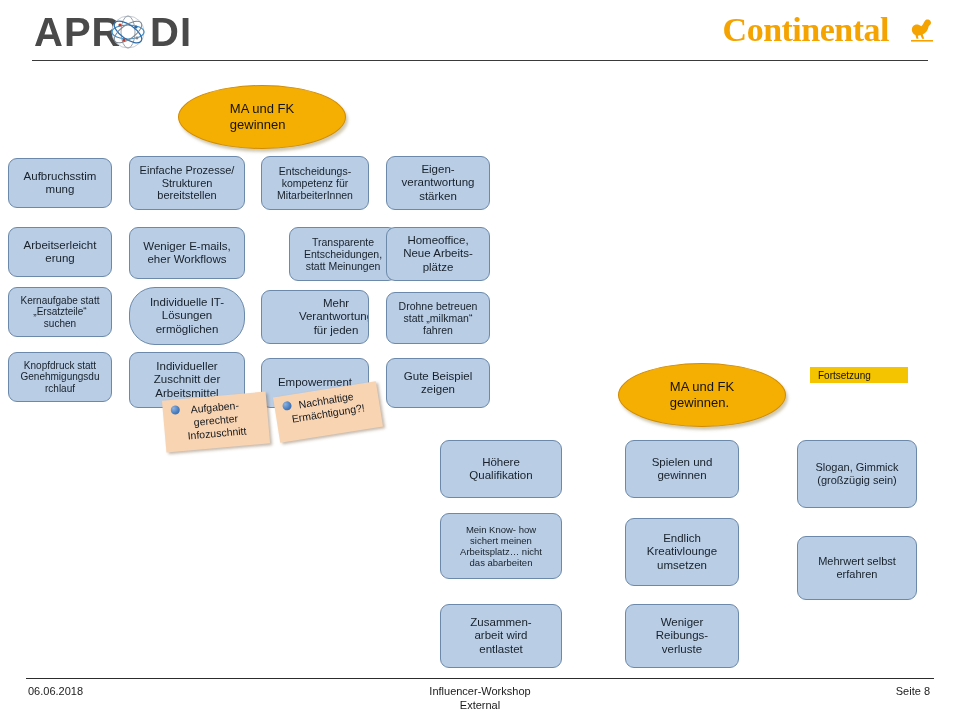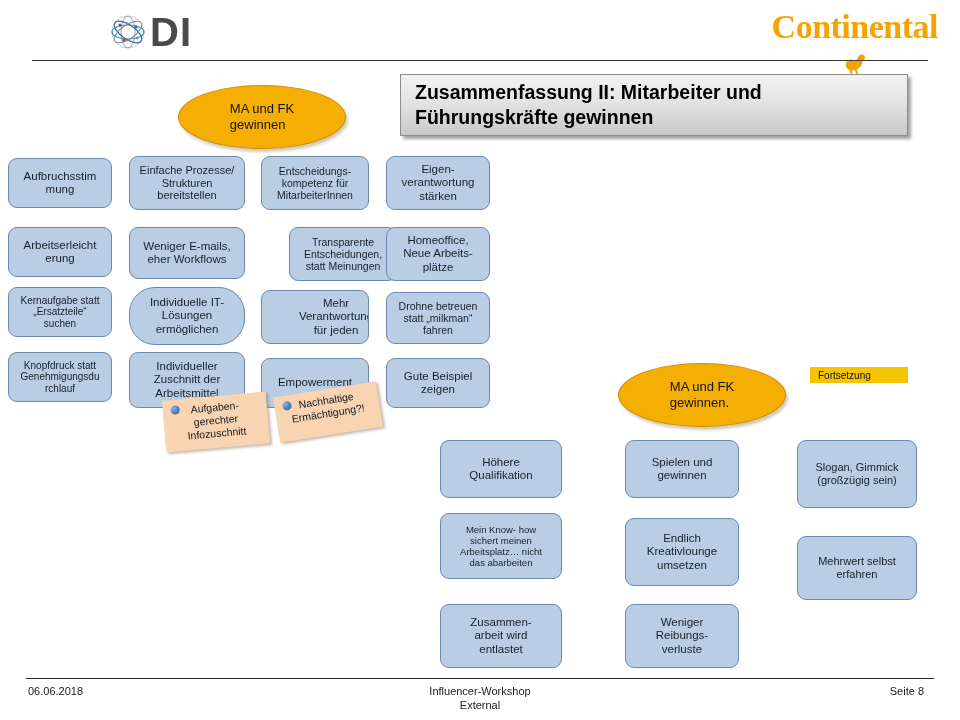--- a/index.html
+++ b/index.html
@@ -56,22 +56,21 @@
     height: 44px;
   }
 
   #continental-logo {
     position: absolute;
     right: 22px;
     top: 8px;
     height: 44px;
     display: flex;
     align-items: center;
-    gap: 2px;
-    flex-direction: column;
+    gap: 15px;
   }
   #continental-logo .ct-word {
     font-family: "Liberation Serif", serif;
     font-weight: bold;
     font-size: 34px;
     line-height: 38px;
     letter-spacing: -0.5px;
   }
   #continental-logo .ct-horse {
     width: 34px;
@@ -184,33 +183,34 @@
     border-top: 1px solid #2c2c2c;
   }
   .footer-text {
     position: absolute;
     font-family: "Liberation Sans", sans-serif;
     font-size: 11px;
     color: #1b1b1b;
     line-height: 14px;
   }
   #footer-date   { left: 28px;  top: 684px; }
-  #footer-page   { right: 36px; top: 684px; text-align: center; }
+  #footer-page   { right: 30px; top: 684px; text-align: center; }
   #footer-center {
     left: 0; right: 0; top: 684px;
     text-align: center;
   }
   #footer-center .fc-line { display: block; }
 </style>
 </head>
 <body>
 
 <div id="slide">
 
   <div id="aprodi-logo">
+    <span class="apr-text">APR</span>
     <span class="globe">
       <svg viewBox="0 0 44 44" width="44" height="44" aria-hidden="true">
         <circle cx="22" cy="22" r="16" fill="#ffffff" stroke="#c6ccd4" stroke-width="1"></circle>
         <ellipse cx="22" cy="22" rx="16" ry="7" fill="none" stroke="#3b8fc9" stroke-width="1.2"></ellipse>
         <ellipse cx="22" cy="22" rx="7" ry="16" fill="none" stroke="#9aa3ad" stroke-width="1"></ellipse>
         <ellipse cx="22" cy="22" rx="16" ry="7" fill="none" stroke="#2d6ca8" stroke-width="1.2" transform="rotate(35 22 22)"></ellipse>
         <ellipse cx="22" cy="22" rx="16" ry="7" fill="none" stroke="#7d8893" stroke-width="1" transform="rotate(-35 22 22)"></ellipse>
         <circle cx="14" cy="15" r="1.6" fill="#c0392b"></circle>
         <circle cx="30" cy="17" r="1.6" fill="#2d6ca8"></circle>
         <circle cx="18" cy="30" r="1.6" fill="#c0392b"></circle>
@@ -232,24 +232,20 @@
                  -.5 -1.3 -.5 -2.6 -.1 -3.9 .4 -1.4 1.3 -2.4 2.6 -3
                  1.3 -.6 2.6 -.6 3.9 -.2 1 .3 1.9 .9 2.8 1.5
                  .7 -.9 1.4 -1.8 2 -2.8 .5 -.9 1 -1.8 1.6 -2.6
                  .4 -.6 .9 -1 1.5 -1.3 z" fill="#F5A300"></path>
       </svg>
     </span>
   </div>
 
   <div id="header-rule"></div>
 
-  <div id="title-box">
-    <span class="title-line">Zusammenfassung II: Mitarbeiter und</span>
-    <span class="title-line">Führungskräfte gewinnen</span>
-  </div>
 
   <div id="shape-layer">
       <div class="oval" style="left: 178px; top: 85px; width: 166px; height: 62px; font-size: 13px;">
         <span>MA und FK
 gewinnen</span>
       </div>
       <div class="oval" style="left: 618px; top: 363px; width: 166px; height: 62px; font-size: 13px;">
         <span>MA und FK
 gewinnen.</span>
       </div>

